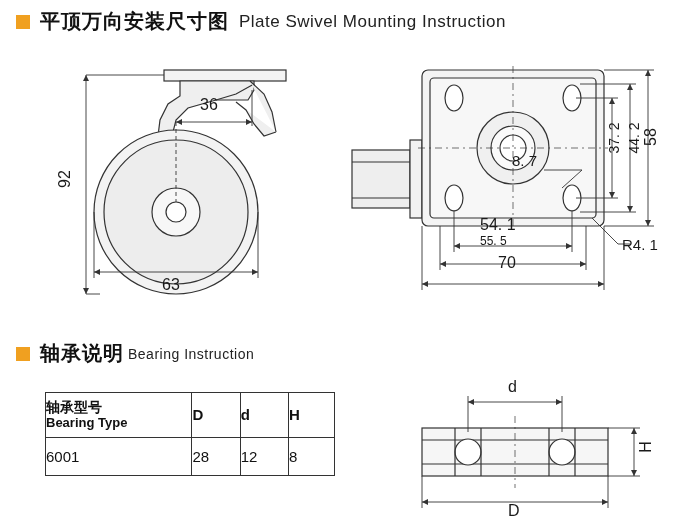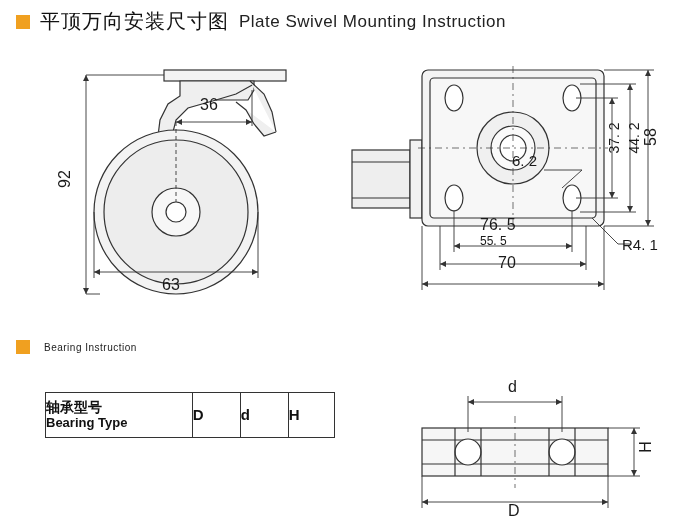--- a/index.html
+++ b/index.html
@@ -9,23 +9,23 @@
     font-family: "Liberation Sans", sans-serif;
     color: #1a1a1a;
     position: relative;
     overflow: hidden;
   }
   .page { position:absolute; inset:0; }
 
   
   .sec-head { position:absolute; display:flex; align-items:center; }
   .sq { width:14px; height:14px; background:#f0a020; margin-right:10px; flex:0 0 auto; }
-  .sec-cn { font-size:20px; font-weight:normal; letter-spacing:1px; color:#111; }
+  .sec-cn { font-size:20px; font-weight:bold; letter-spacing:1px; color:#111; }
   .sec-en { font-size:17px; color:#222; margin-left:10px; letter-spacing:0.5px; }
-  .sec-en.tight { margin-left:4px; font-size:10px; }
+  .sec-en.tight { margin-left:4px; font-size:14px; }
 
   
   .abs { position:absolute; }
   svg { display:block; }
 
   
   .btable { position:absolute; border-collapse:collapse; }
   .btable td, .btable th {
     border:1px solid #333;
     text-align:left;
@@ -178,46 +178,53 @@
         <line x1="232" y1="138" x2="252" y2="120"></line>
         <line x1="214" y1="120" x2="252" y2="120"></line>
       </g>
 
       <g stroke="#333" stroke-width="0.9" fill="none">
         <line x1="262" y1="168" x2="288" y2="194"></line>
         <line x1="288" y1="194" x2="300" y2="194"></line>
       </g>
     </svg>
 
-    <div class="abs" style="left:150px; top:166px; font-size:16px;">76. 5</div>
+    <div class="abs" style="left:150px; top:166px; font-size:16px;">54. 1</div>
     <div class="abs" style="left:150px; top:184px; font-size:12px;">55. 5</div>
     <div class="abs" style="left:168px; top:204px; font-size:16px;text-align:center;">70</div>
     <div class="abs" style="left:312px; top:78px; transform:rotate(-90deg); transform-origin:center; font-size:16px;">58</div>
     <div class="abs" style="left:288px; top:80px; transform:rotate(-90deg); transform-origin:center; font-size:14px;">44. 2</div>
     <div class="abs" style="left:268px; top:80px; transform:rotate(-90deg); transform-origin:center; font-size:14px;">37. 2</div>
-    <div class="abs" style="left:182px; top:102px; font-size:15px;">6. 2</div>
+    <div class="abs" style="left:182px; top:102px; font-size:15px;">8. 7</div>
     <div class="abs" style="left:292px; top:186px; font-size:15px;">R4. 1</div>
   </div>
 
   <div class="sec-head" style="left:16px; top:340px;">
     <span class="sq"></span>
+    <span class="sec-cn">轴承说明</span>
     <span class="sec-en tight">Bearing Instruction</span>
   </div>
 
   <table class="btable" style="left:45px; top:392px; width:290px;">
     <tbody>
         <tr>
       <th class="hd" style="width:148px;">
         <span class="cn-sm">轴承型号</span>
         <span class="en-sm">Bearing Type</span>
       </th>
       <th class="hd" style="width:48px;">D</th>
       <th class="hd" style="width:48px;">d</th>
       <th class="hd" style="width:46px;">H</th>
     </tr>
+    <tr class="rw">
+      <td>6001</td>
+      <td>28</td>
+      <td>12</td>
+      <td>8</td>
+    </tr>
   </tbody>
     </table>
 
   <div class="abs" style="left:400px; top:380px;">
     <svg width="260" height="135" viewBox="0 0 260 135">
       <g fill="none" stroke="#333" stroke-width="1.2">
 
         <rect x="22" y="48" width="186" height="48" fill="#f6f6f6"></rect>
         <line x1="22" y1="60" x2="208" y2="60"></line>
         <line x1="22" y1="84" x2="208" y2="84"></line>

